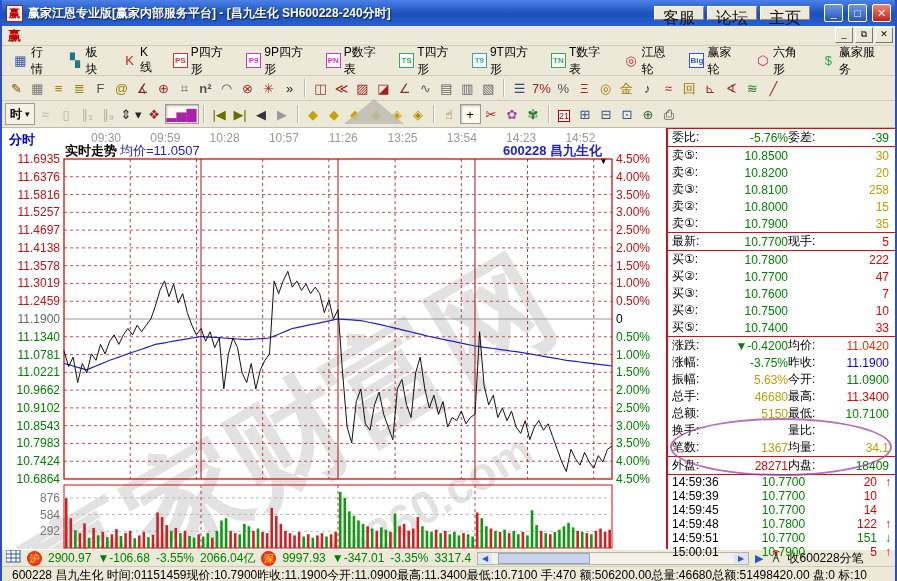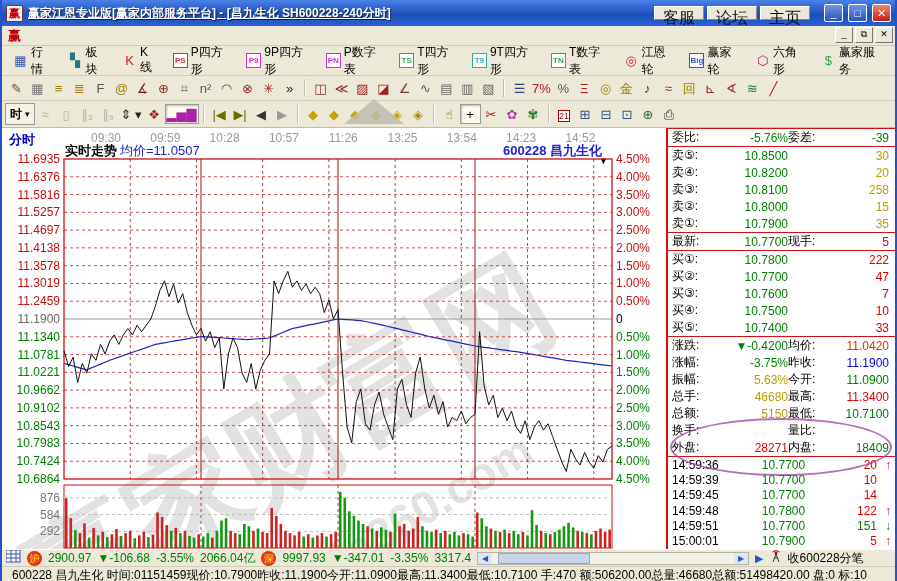--- a/index.html
+++ b/index.html
@@ -4,21 +4,21 @@
 <style>
   html,body{margin:0;padding:0;background:#9aa7bd;}
   .window{width:897px;height:581px;position:relative;box-sizing:border-box;
     font-family:"Liberation Sans","DejaVu Sans",sans-serif;background:#ece9d8;
     border-left:2px solid #2a50c8;border-right:2px solid #2a50c8;overflow:hidden;}
   
   .titlebar{height:26px;background:linear-gradient(180deg,#4a80e8 0%,#1c4fb8 55%,#2a62d4 100%);
     display:flex;align-items:center;padding:0 4px;gap:5px;}
   .app-logo{width:15px;height:15px;background:#f4f0e8;color:#c00000;font-weight:bold;font-size:11px;
     line-height:15px;text-align:center;border:1px solid #803030;}
-  .title-text{color:#fff;font-weight:bold;font-size:12px;text-shadow:1px 1px 1px #123;white-space:nowrap;flex:1;text-decoration:underline;}
+  .title-text{color:#fff;font-weight:bold;font-size:12px;text-shadow:1px 1px 1px #123;white-space:nowrap;flex:1;}
   .tb-btn{background:#ece9d8;border:1px solid #fff;border-right-color:#888;border-bottom-color:#888;
     font-size:16px;padding:1px 8px;color:#111;height:14px;box-sizing:border-box;}
   .win-ctl{width:19px;height:18px;font-size:11px;line-height:16px;text-align:center;color:#fff;
     background:linear-gradient(180deg,#6d96e8,#2a55b8);border:1px solid #fff;border-radius:2px;box-sizing:border-box;}
   .win-ctl.close{background:linear-gradient(180deg,#ee8877,#c22211);}
   
   .menubar{height:19px;background:#ece9d8;display:flex;align-items:center;font-size:12.5px;
     border-bottom:1px solid #cfccba;position:relative;}
   .menu-logo{color:#c00000;font-weight:bold;font-size:13px;padding:0 6px;}
   .menu-item{padding:0 9px;color:#000;}
@@ -156,21 +156,21 @@
   <div class="toolbar2" id="toolbar2">
       <span class="ico-btn" style="color: rgb(122, 74, 0);">✎</span>
       <span class="ico-btn" style="color: rgb(119, 119, 119);">▦</span>
       <span class="ico-btn" style="color: rgb(160, 128, 0);">≡</span>
       <span class="ico-btn" style="color: rgb(160, 128, 0);">≣</span>
       <span class="ico-btn" style="color: rgb(85, 85, 85);">F</span>
       <span class="ico-btn" style="color: rgb(160, 128, 0);">@</span>
       <span class="ico-btn" style="color: rgb(122, 34, 34);">∡</span>
       <span class="ico-btn" style="color: rgb(160, 34, 34);">⊕</span>
       <span class="ico-btn" style="color: rgb(119, 119, 119);">⌗</span>
-      <span class="ico-btn" style="color: rgb(85, 85, 85);">n²</span>
+      <span class="ico-btn" style="color: rgb(85, 85, 85); font-weight: bold;">n²</span>
       <span class="ico-btn" style="color: rgb(85, 85, 85);">◠</span>
       <span class="ico-btn" style="color: rgb(160, 34, 34);">⊗</span>
       <span class="ico-btn" style="color: rgb(160, 34, 34);">✳</span>
       <span class="ico-btn" style="color: rgb(34, 34, 34);">»</span>
       <span class="tsep"></span>
       <span class="ico-btn" style="color: rgb(138, 51, 51);">◫</span>
       <span class="ico-btn" style="color: rgb(160, 34, 34);">≪</span>
       <span class="ico-btn" style="color: rgb(160, 34, 34);">▨</span>
       <span class="ico-btn" style="color: rgb(160, 34, 34);">◪</span>
       <span class="ico-btn" style="color: rgb(122, 51, 51);">∠</span>
@@ -560,20 +560,26 @@
           <span class="lb">最低:</span>
           <span class="vv cg">10.7100</span>
         </div>
         <div class="q-row">
           <span class="lb">换手:</span>
           <span class="vv ck"></span>
           <span class="lb">量比:</span>
           <span class="vv ck"></span>
         </div>
         <div class="q-row sepb">
+          <span class="lb">笔数:</span>
+          <span class="vv cy">1367</span>
+          <span class="lb">均量:</span>
+          <span class="vv cy">34.1</span>
+        </div>
+        <div class="q-row sepb">
           <span class="lb">外盘:</span>
           <span class="vv cr">28271</span>
           <span class="lb">内盘:</span>
           <span class="vv cg">18409</span>
         </div>
         <div class="t-row">
           <span class="ck">14:59:36</span>
           <span class="cg" style="text-align: center;">10.7700</span>
           <span class="cr" style="text-align: right;">20</span>
           <span class="cr" style="text-align: right;">↑</span>

